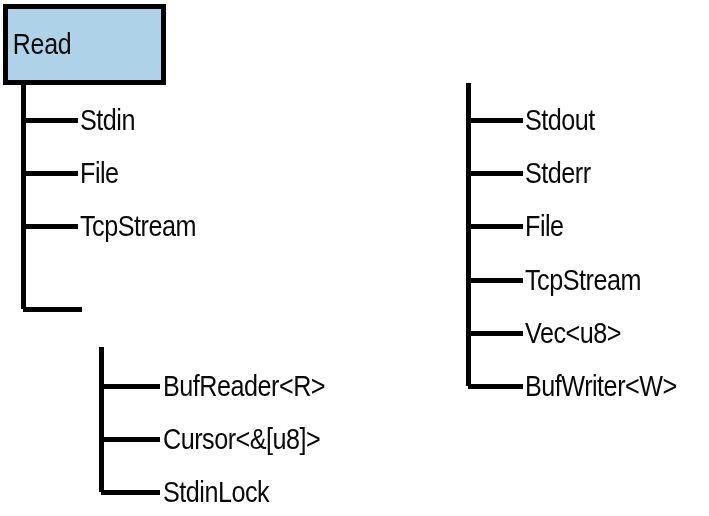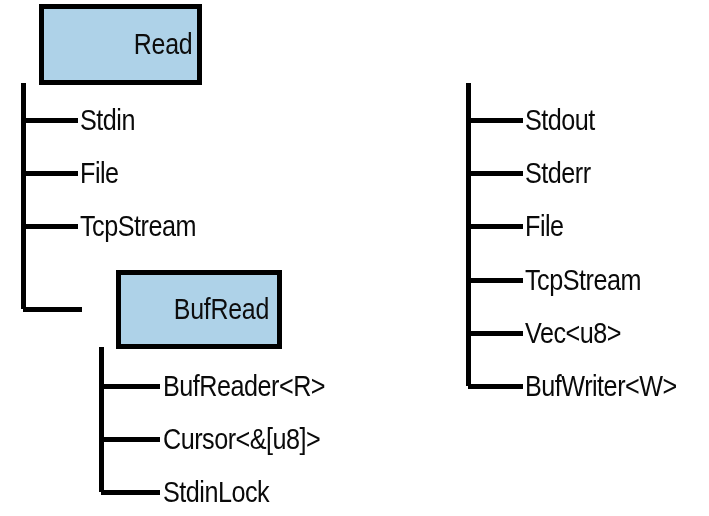--- a/index.html
+++ b/index.html
@@ -24,22 +24,21 @@
     width: 709px;
     height: 516px;
   }
   .trait-box {
     position: absolute;
     box-sizing: border-box;
     background: #aed2e8;
     border: 5px solid #000000;
     display: flex;
     align-items: center;
-    justify-content: flex-end;
-    margin-left: 36px;
+    justify-content: flex-start;
   }
   .trait-box-label {
     font-family: "Liberation Sans", sans-serif;
     font-size: 29px;
     font-weight: 400;
     color: #0d0d0d;
     letter-spacing: -0.3px;
     transform: scaleX(0.86);
     transform-origin: center center;
     white-space: nowrap;
@@ -110,23 +109,20 @@
   </svg>
 
   <div class="trait-box" id="box-read">
     <span class="trait-box-label">Read</span>
   </div>
 
   <span class="leaf-label" style="left:80px; top:105px;">Stdin</span>
   <span class="leaf-label" style="left:80px; top:158px;">File</span>
   <span class="leaf-label" style="left:80px; top:211px;">TcpStream</span>
 
-  <div class="trait-box" id="box-bufread">
-    <span class="trait-box-label">BufRead</span>
-  </div>
 
   <span class="leaf-label" style="left:163px; top:371px;">BufReader&lt;R&gt;</span>
   <span class="leaf-label" style="left:163px; top:424px;">Cursor&lt;&amp;[u8]&gt;</span>
   <span class="leaf-label" style="left:163px; top:477px;">StdinLock</span>
 
 
   <span class="leaf-label" style="left:525px; top:105px;">Stdout</span>
   <span class="leaf-label" style="left:525px; top:158px;">Stderr</span>
   <span class="leaf-label" style="left:525px; top:211px;">File</span>
   <span class="leaf-label" style="left:525px; top:265px;">TcpStream</span>

